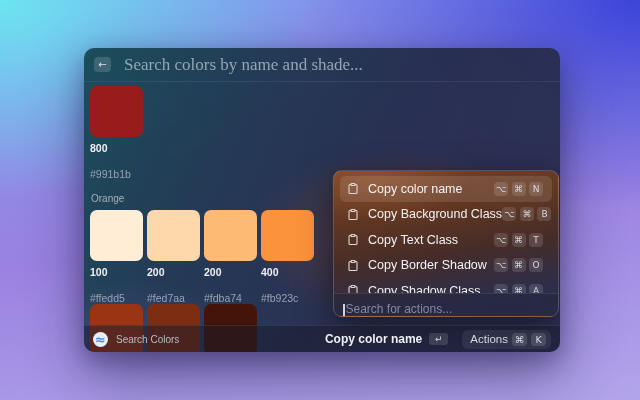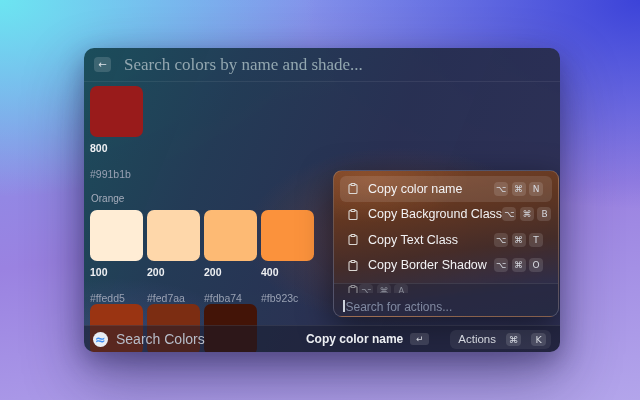--- a/index.html
+++ b/index.html
@@ -76,44 +76,44 @@
   kbd {
     min-width: 14px; height: 14px; padding: 0 2px; border-radius: 4px;
     background: rgba(255,255,255,0.13); color: #d6d9e0;
     display: inline-flex; align-items: center; justify-content: center;
     font-size: 9px; font-family: "DejaVu Sans", "Liberation Sans", sans-serif;
   }
   .menu-search {
     position: absolute; left: 0; right: 0; bottom: 0; height: 23px;
     border-top: 1px solid rgba(255,255,255,0.09);
     background: rgba(32,34,56,0.4);
-    display: flex; align-items: flex-start; padding: 16px 9px; cursor: text;
+    display: flex; align-items: flex-end; padding: 0 9px; cursor: text;
   }
   .caret { width: 1.5px; height: 12px; background: #cfd4dd; margin-right: 1px; }
   .menu-search-placeholder { font-size: 12px; color: #8089a0; }
 
   
   .footer {
     position: absolute; left: 0; right: 0; bottom: 0; height: 27px; z-index: 6;
     display: flex; align-items: center; padding: 0 9px;
     border-top: 1px solid rgba(255,255,255,0.08);
     background: rgba(23,26,44,0.5);
   }
   .logo {
     width: 15px; height: 15px; border-radius: 50%; background: #e9edf4;
     display: flex; align-items: center; justify-content: center;
     color: #3f8ef5; font-size: 13px; font-weight: bold; line-height: 15px;
     font-family: "DejaVu Sans", sans-serif;
   }
-  .app-name { margin-left: 8px; font-size: 14px; color: #b7bdc9; }
+  .app-name { margin-left: 8px; font-size: 10px; color: #b7bdc9; }
   .footer-right { margin-left: auto; display: flex; align-items: center; gap: 7px; }
   .primary-label { font-size: 12px; font-weight: 600; color: #eceef2; }
   .key-return { width: 19px; height: 12px; font-size: 9px; border-radius: 3px; }
   .actions-group {
-    display: flex; align-items: center; gap: 10px; margin-left: 14px;
+    display: flex; align-items: center; gap: 4px; margin-left: 7px;
     background: rgba(255,255,255,0.07); border-radius: 6px; padding: 3px 5px 3px 8px;
     cursor: pointer;
   }
   .actions-label { font-size: 11.5px; color: #d3d6dd; }
   .key-sq { width: 15px; height: 13px; font-size: 9.5px; }
 </style>
 </head>
 <body>
 
 <div class="stage">
@@ -234,20 +234,21 @@
               <kbd>O</kbd>
             </span>
           </div>
           <div class="menu-row">
             <span class="mi-icon">
               <svg viewBox="0 0 24 24" width="12" height="13" fill="none" stroke="#dcd8d4" stroke-width="2.2" stroke-linecap="round" stroke-linejoin="round">
                 <rect x="8" y="2" width="8" height="4" rx="1" ry="1"></rect>
                 <path d="M16 4h2a2 2 0 0 1 2 2v14a2 2 0 0 1-2 2H6a2 2 0 0 1-2-2V6a2 2 0 0 1 2-2h2"></path>
               </svg>
             </span>
+            <span class="mi-label">Copy Shadow Class</span>
             <span class="mi-keys">
               <kbd>⌥</kbd>
               <kbd>⌘</kbd>
               <kbd>A</kbd>
             </span>
           </div>
         </div>
       <div class="menu-search">
         <span class="caret"></span>
         <span class="menu-search-placeholder">Search for actions...</span>

